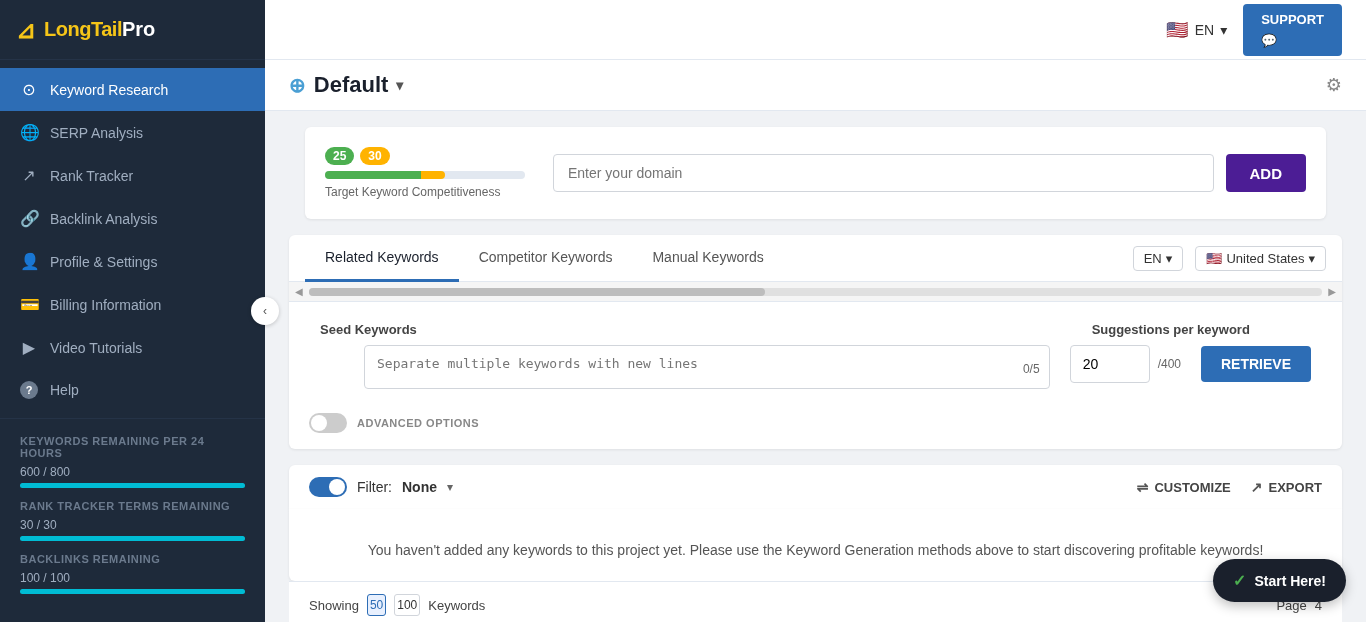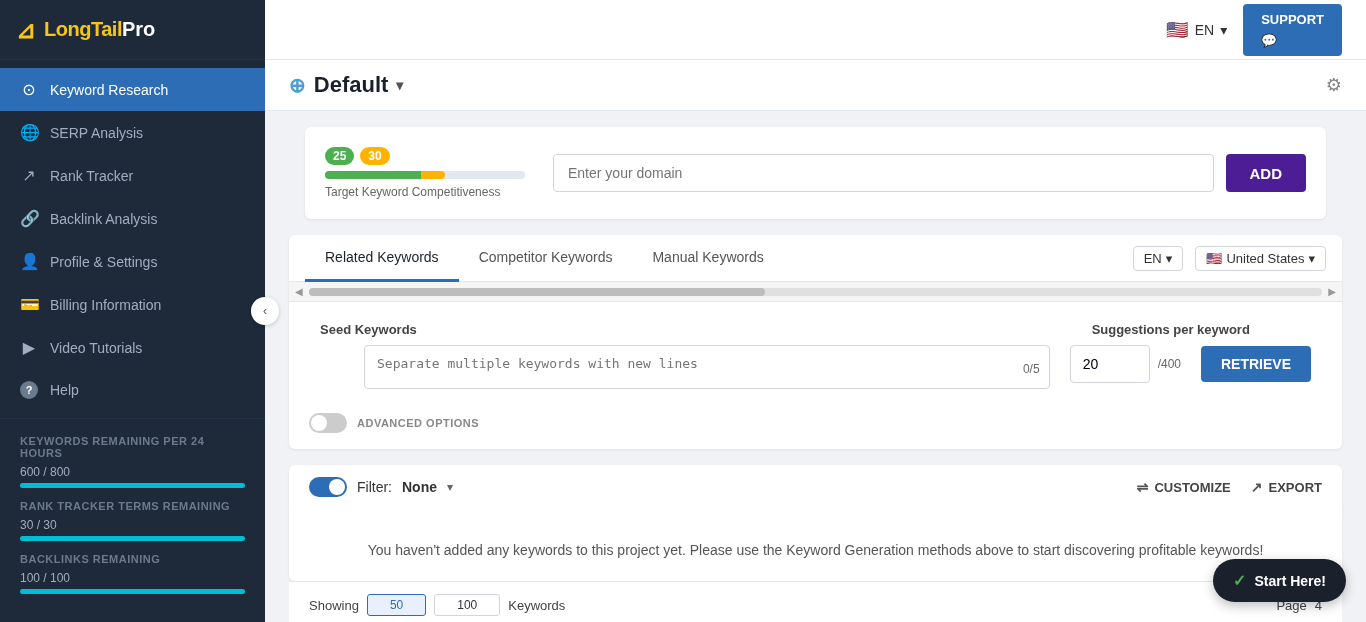--- a/index.html
+++ b/index.html
@@ -391,21 +391,21 @@
       margin: 0 24px;
       padding: 12px 20px;
       display: flex;
       align-items: center;
       justify-content: space-between;
       border-top: 1px solid #e2e8f0;
       border-radius: 0 0 6px 6px;
     }
     .show-left { display: flex; align-items: center; gap: 8px; font-size: 13px; color: #444; }
     .show-btn {
-      padding: 3px 22px;
+      padding: 3px 2px;
       border: 1px solid #d1d5db;
       border-radius: 3px;
       font-size: 12px;
       cursor: pointer;
       background: white;
       color: #333;
     }
     .show-btn.active { background: #e8f0fe; border-color: #2d6db5; color: #2d6db5; }
     .page-right { display: flex; align-items: center; gap: 8px; font-size: 13px; color: #444; }
 

